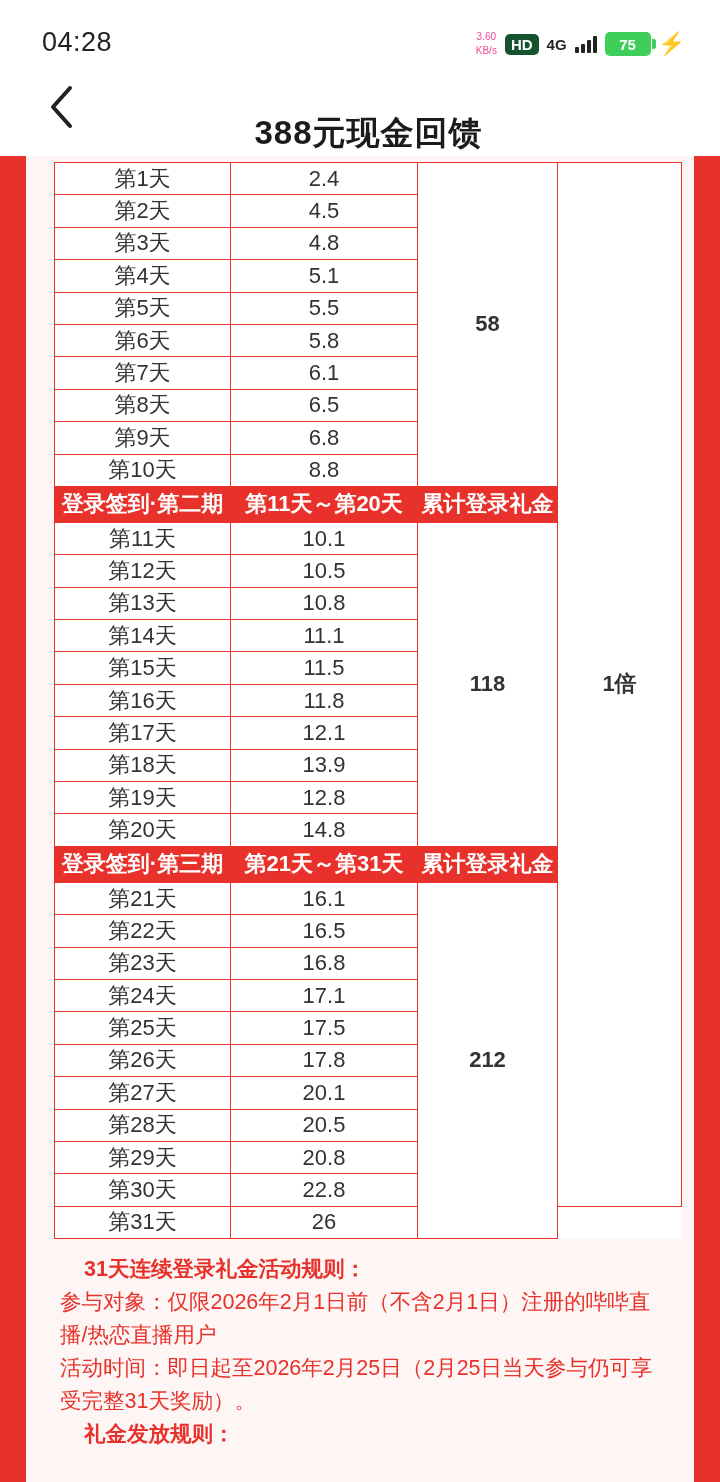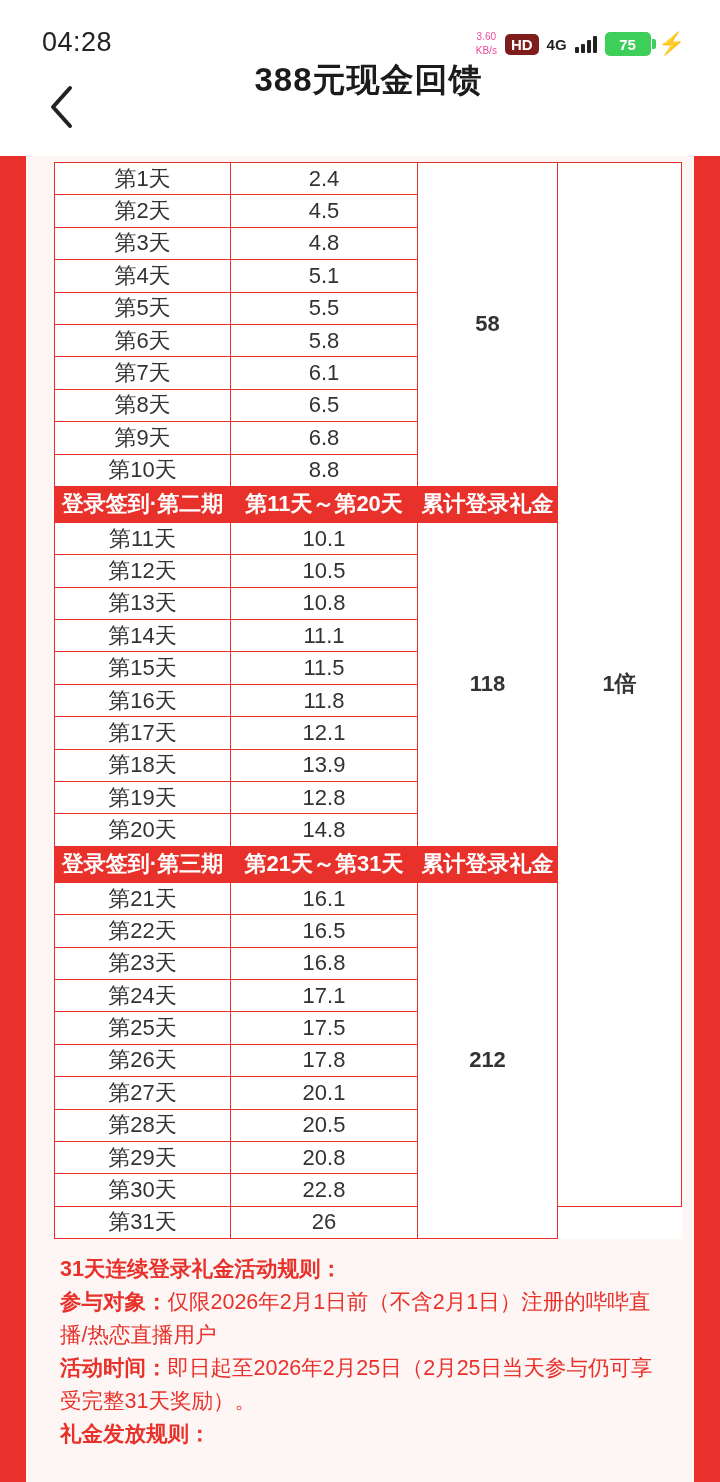--- a/index.html
+++ b/index.html
@@ -36,21 +36,21 @@
     align-items: center;
     gap: 8px;
   }
   .net-speed {
     font-size: 10px;
     line-height: 14px;
     color: #ec4899;
     text-align: center;
   }
   .badge-hd {
-    background: #7f1d1d;
+    background: #14532d;
     color: #fff;
     font-size: 15px;
     font-weight: bold;
     border-radius: 5px;
     padding: 2px 6px;
   }
   .sig-4g {
     color: #222;
     font-size: 15px;
     font-weight: bold;
@@ -94,21 +94,21 @@
     background: #3ecf5a;
     border-radius: 0 2px 2px 0;
   }
   .bolt { color: #f5c518; font-size: 22px; }
 
   
   .navbar {
     position: relative;
     height: 98px;
     display: flex;
-    align-items: flex-start;
+    align-items: flex-end;
     justify-content: center;
     background: #ffffff;
     padding-left: 17px;
   }
   .nav-back {
     position: absolute;
     left: 38px;
     top: 50%;
     transform: translateY(-50%);
     width: 46px;
@@ -187,23 +187,23 @@
     border-color: #e8312a;
   }
 
   
   .rules {
     padding: 14px 6px 0 6px;
     color: #e8312a;
     font-size: 21.5px;
     line-height: 33px;
   }
-  .rules .title { font-weight: bold; }
+  .rules .title { font-weight: bold; margin-left: 24px; }
   .rules .line { display: block; }
-  .rules .lbl { font-weight: bold; }
+  .rules .lbl { font-weight: normal; }
   .rules .body { color: #e8312a; }
 </style>
 </head>
 <body>
 
 <div class="phone">
 
   <div class="statusbar">
     <div class="status-time">04:28</div>
     <div class="status-right">

